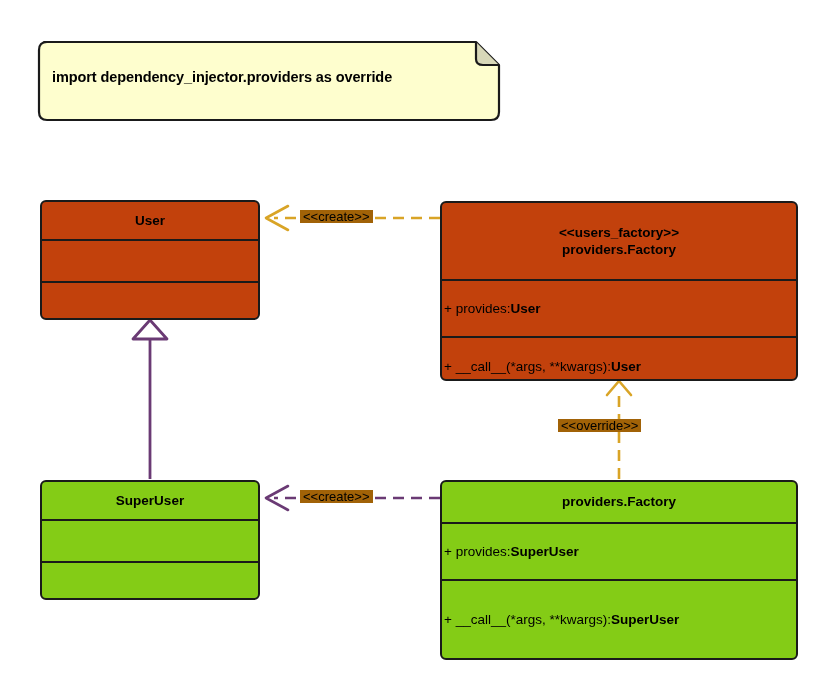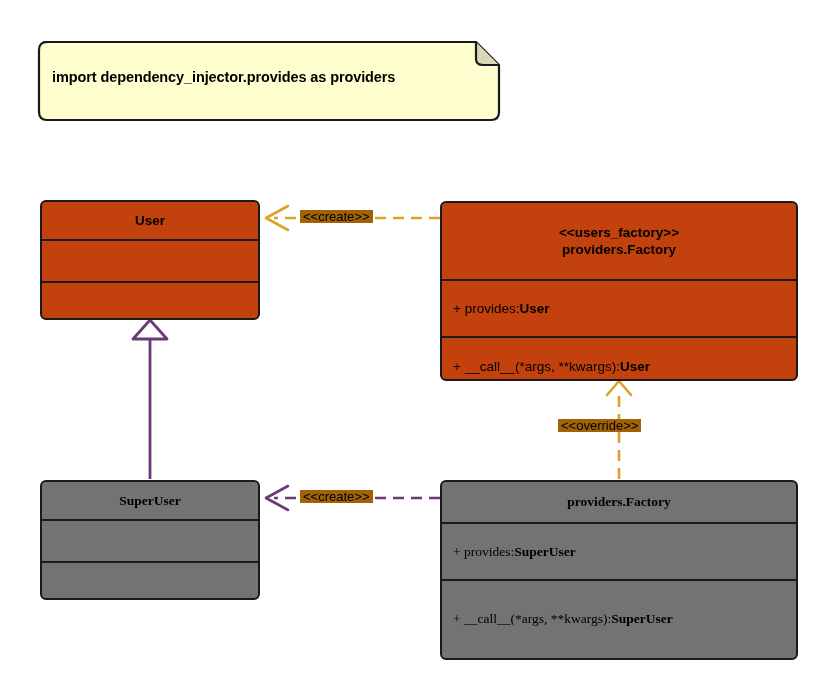--- a/index.html
+++ b/index.html
@@ -51,21 +51,21 @@
 
   
   .uml-class {
     position: absolute;
     box-sizing: border-box;
     border: 2.2px solid #1a1a1a;
     border-radius: 6px;
     overflow: hidden;
   }
   .uml-class.yellow { background: #c2410c; }
-  .uml-class.purple { background: #737373; font-family: Liberation Serif, serif; }
+  .uml-class.purple { background: #84cc16; }
 
   .compartment {
     box-sizing: border-box;
     width: 100%;
     position: relative;
   }
   .compartment + .compartment {
     border-top: 2.2px solid #1a1a1a;
   }
 
@@ -76,21 +76,21 @@
     justify-content: center;
     text-align: center;
     font-size: 13.5px;
     font-weight: bold;
     color: #000;
     line-height: 1.28;
   }
   .member {
     display: flex;
     align-items: center;
-    padding-left: 11px;
+    padding-left: 2px;
     font-size: 13.5px;
     color: #000;
     white-space: nowrap;
   }
   .member .sig { font-weight: normal; }
   .member .type { font-weight: bold; }
 
   
   .edge-label {
     position: absolute;
@@ -128,21 +128,21 @@
       <line x1="150" y1="479" x2="150" y2="338" stroke="#6A3A74" stroke-width="2.8"></line>
       <polygon points="150,320 167,339 133,339" fill="#ffffff" stroke="#6A3A74" stroke-width="2.8" stroke-linejoin="round"></polygon>
     </g>
   </svg>
 
   <div class="note">
     <svg width="466" height="84" viewBox="0 0 466 84">
       <path d="M 8 3 L 440 3 L 463 26 L 463 73 Q 463 81 455 81 L 11 81 Q 3 81 3 73 L 3 11 Q 3 3 11 3 Z" fill="#FEFECE" stroke="#1A1A1A" stroke-width="2.2" stroke-linejoin="round"></path>
       <path d="M 440 3 L 440 20 Q 440 26 447 26 L 463 26" fill="#D8D8B8" stroke="#1A1A1A" stroke-width="2.2" stroke-linejoin="round"></path>
     </svg>
-    <div class="note-text">import dependency_injector.provides as providers</div>
+    <div class="note-text">import dependency_injector.providers as override</div>
   </div>
 
   <div class="uml-class yellow" style="left:40px; top:200px; width:220px; height:120px;">
     <div class="compartment class-title" style="height:37px;">
       <span>User</span>
     </div>
     <div class="compartment" style="height:42px;"></div>
     <div class="compartment" style="height:39px;"></div>
   </div>
 

